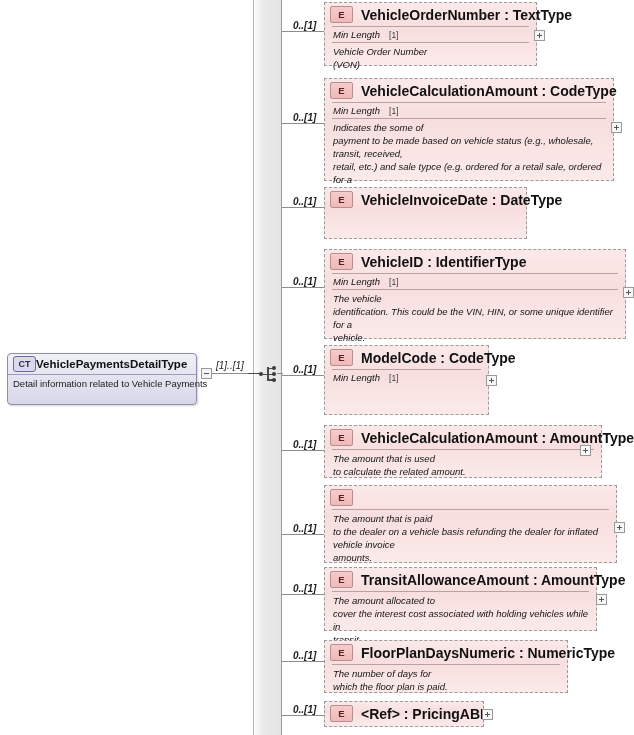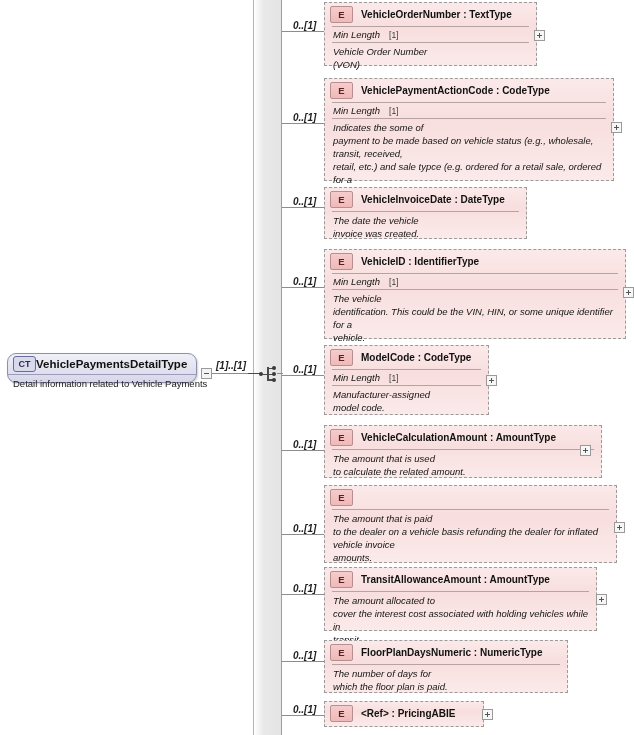--- a/index.html
+++ b/index.html
@@ -35,24 +35,24 @@
     border-right: 1px solid #9d9d9d;
     box-sizing: border-box;
   }
 
   
   .ct-box {
     position: absolute;
     left: 7px;
     top: 353px;
     width: 190px;
-    height: 30px;
+    height: 52px;
     background: linear-gradient(to bottom, #f0f0f8 0%, #e2e2ef 55%, #d7d7e8 100%);
     border: 1px solid #8e8eb0;
-    border-radius: 9px;
+    border-radius: 4px;
     box-sizing: border-box;
     box-shadow: 1px 1px 2px rgba(0,0,0,0.18);
   }
   .ct-head {
     height: 21px;
     display: flex;
     align-items: center;
     padding-left: 5px;
     border-bottom: 1px solid #9b9bbd;
     box-sizing: border-box;
@@ -113,21 +113,21 @@
     height: 1px;
     background: #8d8d8d;
   }
 
   .ct-card {
     position: absolute;
     left: 216px;
     top: 360px;
     font-size: 10px;
     font-style: italic;
-    font-weight: bold;
+    font-weight: normal;
     color: #222;
     white-space: nowrap;
   }
 
   
   .compositor {
     position: absolute;
     left: 259px;
     top: 366px;
     width: 18px;
@@ -188,21 +188,21 @@
     background: linear-gradient(to bottom,#f6cccc,#efb9b9);
     font-size: 9.5px;
     font-weight: bold;
     color: #5c2020;
     display: flex;
     align-items: center;
     justify-content: center;
   }
   .el-title {
     margin-left: 8px;
-    font-size: 10px;
+    font-size: 14px;
     font-weight: bold;
     color: #111111;
     white-space: nowrap;
   }
   .el-facet {
     margin: 0 7px;
     padding: 2px 0 2px 1px;
     border-top: 1px solid #b7a2a2;
     font-size: 9.5px;
     font-style: italic;
@@ -312,41 +312,39 @@
     <div class="el-doc">Vehicle Order Number
 (VON)</div>
   </div>
   <div class="expand" style="left:534px; top:30px;"></div>
 
   <div class="branch" style="top:123px; width:42px;"></div>
   <div class="branch-card" style="left:293px; top:112px;">0..[1]</div>
   <div class="el" style="left:324px; top:78px; width:290px; height:103px;">
     <div class="el-head">
       <span class="el-badge">E</span>
-      <span class="el-title">VehiclePaymentActionCode : CodeType</span>
+      <span class="el-title">VehicleCalculationAmount : CodeType</span>
     </div>
     <div class="el-facet">
       <span>Min Length</span><span class="occ">[1]</span>
     </div>
     <div class="el-doc">Indicates the some of
 payment to be made based on vehicle status (e.g., wholesale, transit, received,
 retail, etc.) and sale typce (e.g. ordered for a retail sale, ordered for a
 government sale, etc.).</div>
   </div>
   <div class="expand" style="left:611px; top:122px;"></div>
 
   <div class="branch" style="top:207px; width:42px;"></div>
   <div class="branch-card" style="left:293px; top:196px;">0..[1]</div>
   <div class="el" style="left:324px; top:187px; width:203px; height:52px;">
     <div class="el-head">
       <span class="el-badge">E</span>
       <span class="el-title">VehicleInvoiceDate : DateType</span>
     </div>
-    <div class="el-doc">The date the vehicle
-invoice was created.</div>
   </div>
 
   <div class="branch" style="top:287px; width:42px;"></div>
   <div class="branch-card" style="left:293px; top:276px;">0..[1]</div>
   <div class="el" style="left:324px; top:249px; width:302px; height:90px;">
     <div class="el-head">
       <span class="el-badge">E</span>
       <span class="el-title">VehicleID : IdentifierType</span>
     </div>
     <div class="el-facet">
@@ -361,22 +359,20 @@
   <div class="branch" style="top:375px; width:42px;"></div>
   <div class="branch-card" style="left:293px; top:364px;">0..[1]</div>
   <div class="el" style="left:324px; top:345px; width:165px; height:70px;">
     <div class="el-head">
       <span class="el-badge">E</span>
       <span class="el-title">ModelCode : CodeType</span>
     </div>
     <div class="el-facet">
       <span>Min Length</span><span class="occ">[1]</span>
     </div>
-    <div class="el-doc">Manufacturer-assigned
-model code.</div>
   </div>
   <div class="expand" style="left:486px; top:375px;"></div>
 
   <div class="branch" style="top:450px; width:42px;"></div>
   <div class="branch-card" style="left:293px; top:439px;">0..[1]</div>
   <div class="el" style="left:324px; top:425px; width:278px; height:53px;">
     <div class="el-head">
       <span class="el-badge">E</span>
       <span class="el-title">VehicleCalculationAmount : AmountType</span>
     </div>

